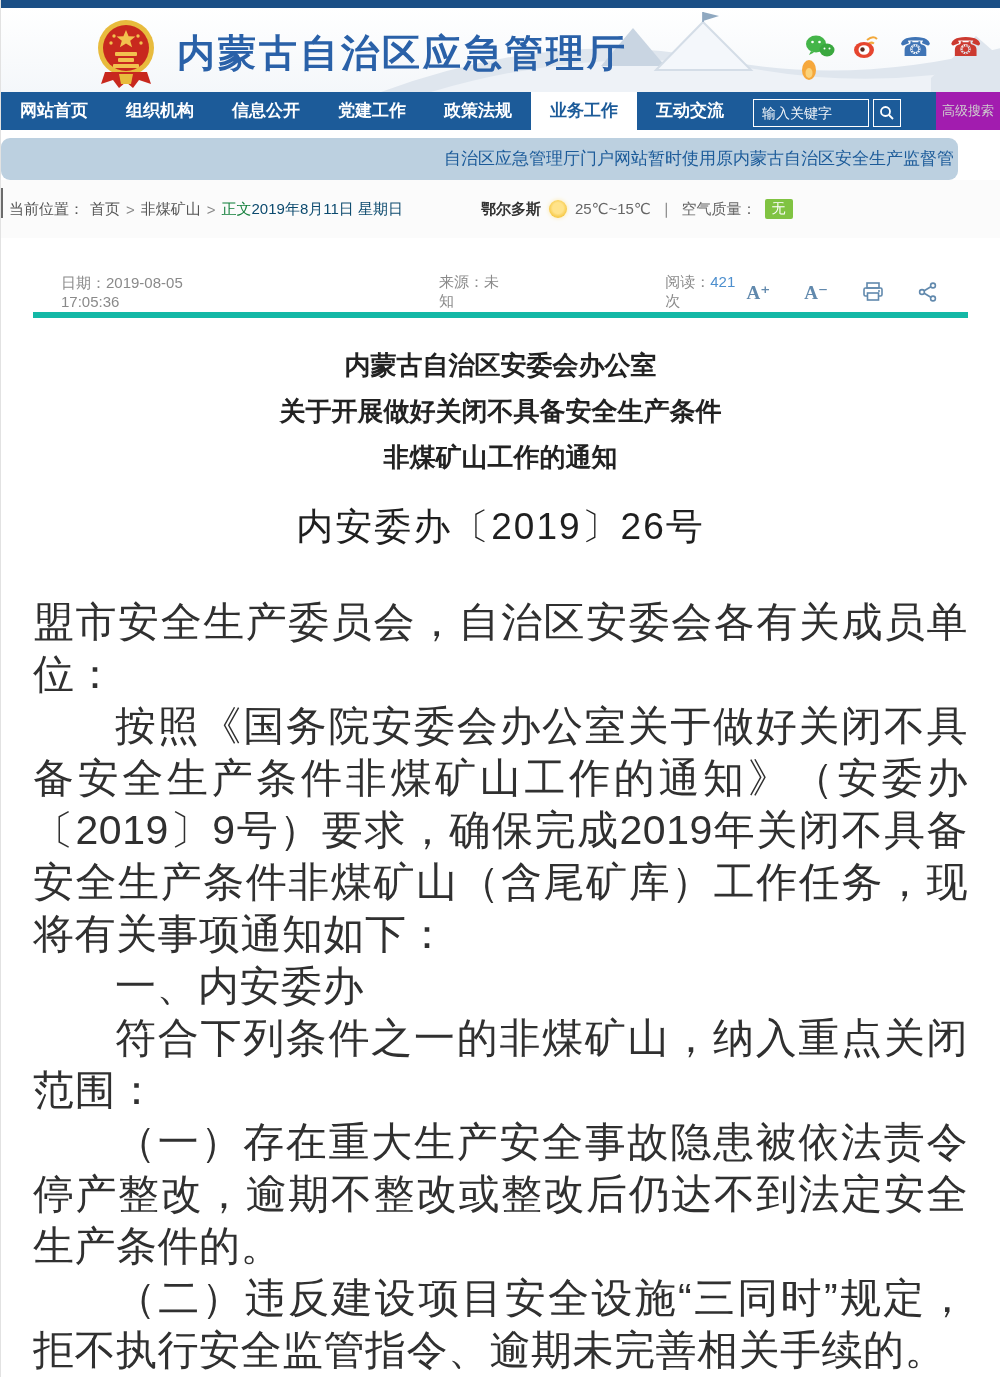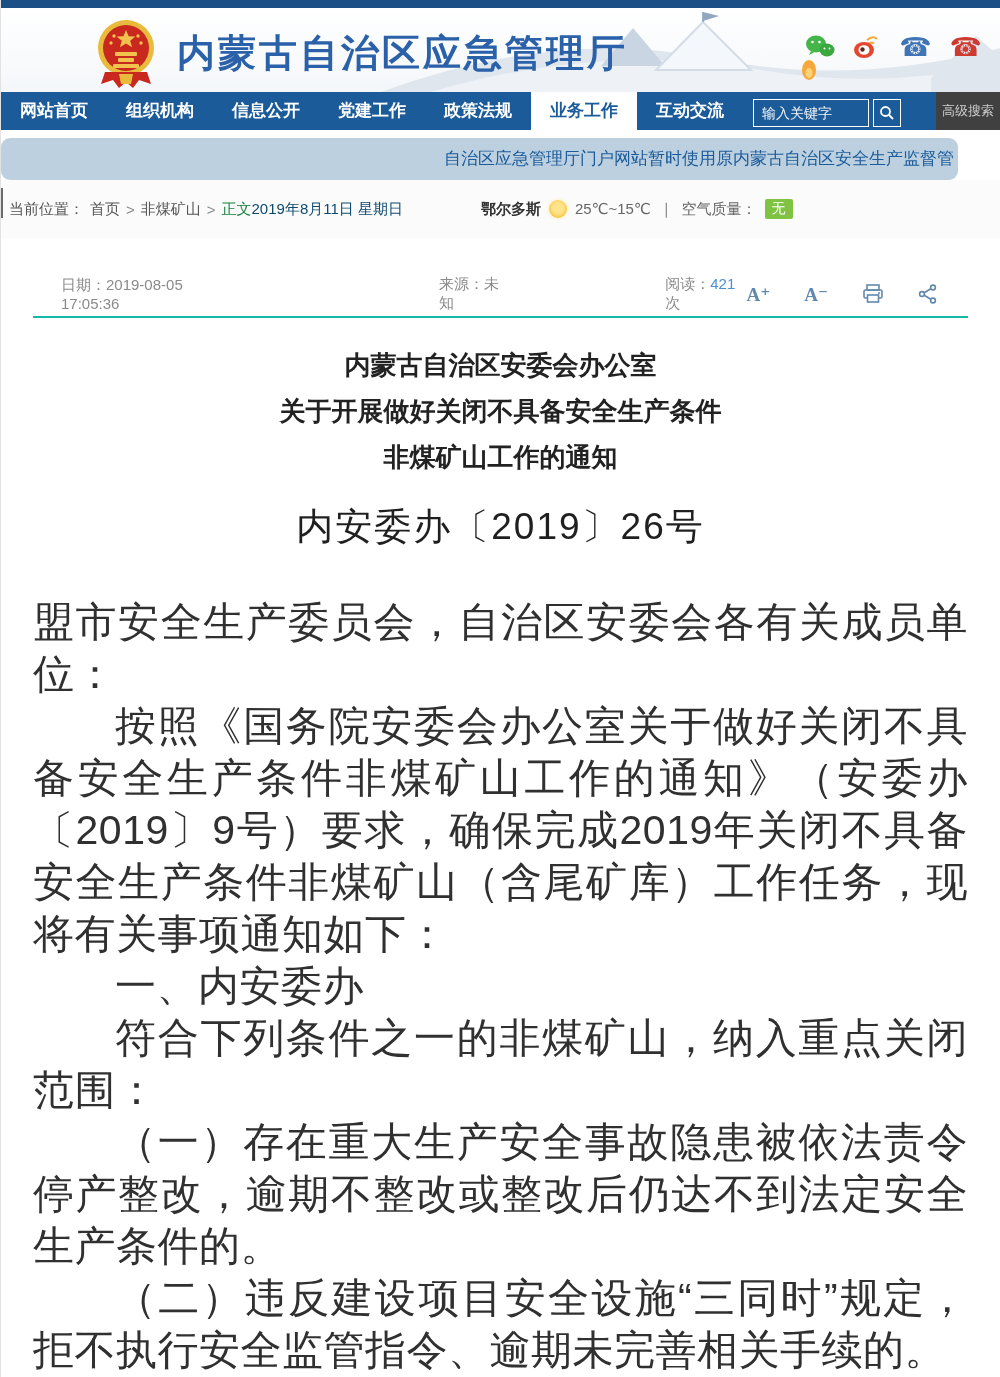--- a/index.html
+++ b/index.html
@@ -21,39 +21,39 @@
   .ph-blue { color:#3f74b5; }
   .ph-red { color:#cc3a30; }
   
   .navbar { height:38px; background:#1c5b99; display:flex; align-items:stretch; position:relative; }
   .nav-item { width:106px; text-align:center; line-height:38px; color:#ffffff; font-size:17px; font-weight:bold; cursor:pointer; }
   .nav-item.active { background:#ffffff; color:#1c5b99; height:43px; z-index:3; }
   .nav-search { display:flex; align-items:center; margin-left:10px; gap:4px; position:relative; z-index:3; margin-top:4px; height:34px;justify-content:flex-end; }
   .search-input { width:116px; height:28px; background:#1c5b99; border:1px solid #ffffff; color:#ffffff; font-size:14px; padding:0 8px; outline:none; }
   .search-input::placeholder { color:#ffffff; opacity:.95; }
   .search-btn { width:28px; height:28px; border:1px solid #ffffff; background:#1c5b99; display:flex; align-items:center; justify-content:center; cursor:pointer; }
-  .adv-search { position:absolute; right:0; top:92px; width:64px; height:38px; background:#404040; color:#cfcfcf; font-size:13px; line-height:38px; text-align:center; z-index:2; }
+  .adv-search { position:absolute; right:0; top:92px; width:64px; height:38px; background:#a21caf; color:#cfcfcf; font-size:13px; line-height:38px; text-align:center; z-index:2; }
   
   .notice-wrap { height:50px; background:#fff; padding-top:8px; }
   .notice-bar { height:42px; width:957px; background:#bcd0e0; overflow:hidden; white-space:nowrap; line-height:42px; text-align:right; padding-right:4px;border-radius:9px; }
   .notice-bar span { color:#1c5b99; font-size:17px; }
   
   .breadcrumb-bar { height:58px; background:#fbfbfb; display:flex; align-items:center; font-size:15px; color:#555; position:relative; }
   .crumb-tick { position:absolute; left:0; top:8px; width:2px; height:30px; background:#6b6b6b; }
   .breadcrumb { margin-left:8px; display:flex; align-items:center; gap:6px; }
   .crumb-sep { color:#888; }
   .crumb-current { color:#15803d; }
   .bar-date { color:#0c4a6e; }
   .weather { margin-left:78px; display:flex; align-items:center; gap:8px; color:#666; }
   .weather-city { font-weight:bold; color:#333; }
   .sun-icon { width:18px; height:18px; border-radius:50%; background:radial-gradient(circle at 50% 45%, #ffe38a 0 40%, #f6c844 70%, #f0bd2e 100%); box-shadow:0 0 4px #ffe9a8; }
   .air-badge { background:#80c342; color:#ffffff; font-size:14px; padding:1px 7px; border-radius:2px; }
   
   .article { padding:0 32px; }
-  .meta-row { margin-top:34px; height:46px; display:flex; align-items:center; border-bottom:2px solid #14b8a6; font-size:15px; color:#8a8a8a; }
+  .meta-row { margin-top:34px; height:46px; display:flex; align-items:center; border-bottom:6px solid #14b8a6; font-size:15px; color:#8a8a8a; }
   .meta-date { margin-left:28px; }
   .meta-source { margin-left:210px; }
   .meta-read { margin-left:158px; }
   .read-count { color:#4d8fce; }
   .meta-tools { margin-left:auto; margin-right:30px; display:flex; align-items:center; gap:34px; }
   .tool { color:#6189ad; font-size:19px; font-weight:bold; cursor:pointer; font-family:"Liberation Serif","DejaVu Serif",serif; }
   .tool svg { display:block; }
   .title-block { margin-top:24px; text-align:center; }
   .title-line { font-size:26px; font-weight:bold; color:#222; line-height:46px; }
   .doc-number { margin-top:22px; text-align:center; font-size:37px; color:#1f1f1f; letter-spacing:2px; }

